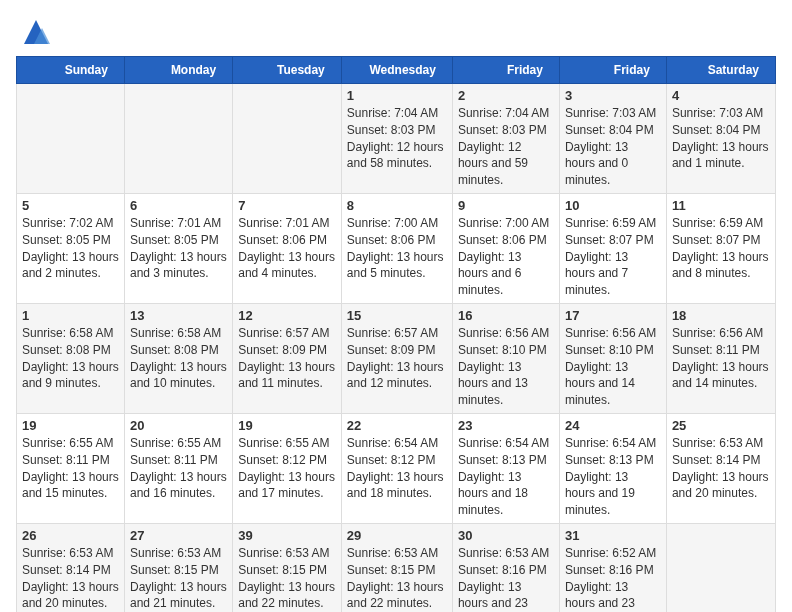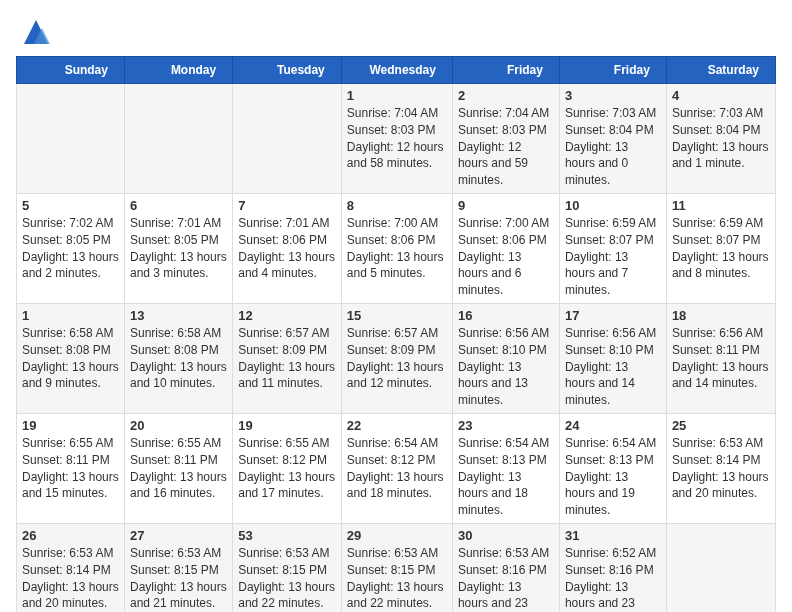--- a/index.html
+++ b/index.html
@@ -239,21 +239,21 @@
       <tr>
         <td>
           <span class="day-num">26</span>
           <div class="day-info">Sunrise: 6:53 AM<br>Sunset: 8:14 PM<br>Daylight: 13 hours and 20 minutes.</div>
         </td>
         <td>
           <span class="day-num">27</span>
           <div class="day-info">Sunrise: 6:53 AM<br>Sunset: 8:15 PM<br>Daylight: 13 hours and 21 minutes.</div>
         </td>
         <td>
-          <span class="day-num">53</span>
+          <span class="day-num">39</span>
           <div class="day-info">Sunrise: 6:53 AM<br>Sunset: 8:15 PM<br>Daylight: 13 hours and 22 minutes.</div>
         </td>
         <td>
           <span class="day-num">29</span>
           <div class="day-info">Sunrise: 6:53 AM<br>Sunset: 8:15 PM<br>Daylight: 13 hours and 22 minutes.</div>
         </td>
         <td>
           <span class="day-num">30</span>
           <div class="day-info">Sunrise: 6:53 AM<br>Sunset: 8:16 PM<br>Daylight: 13 hours and 23 minutes.</div>
         </td>

